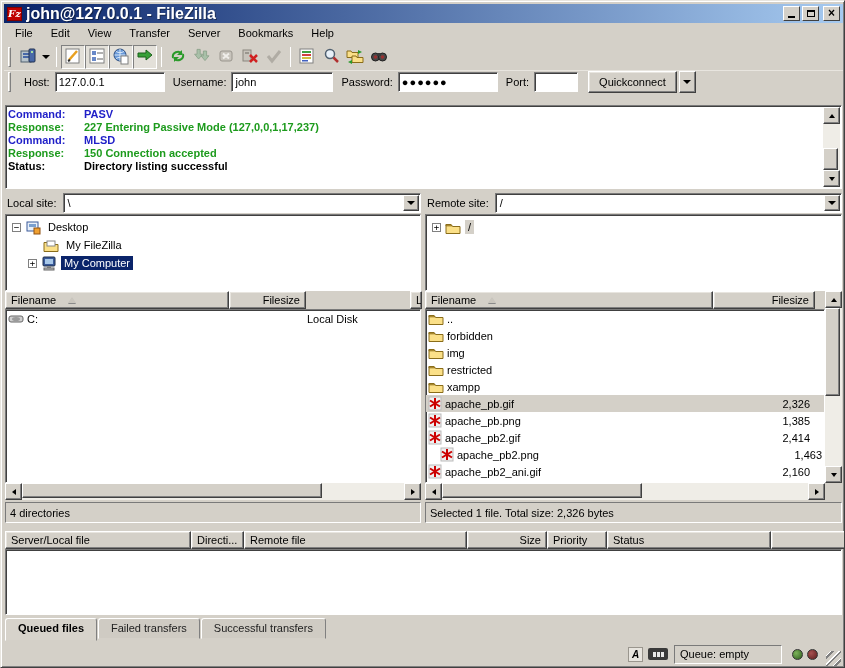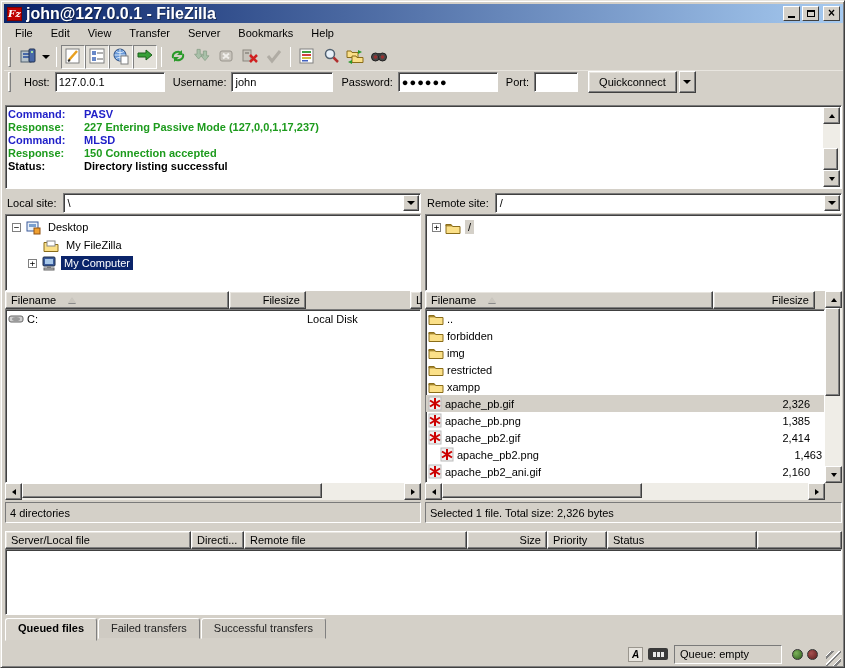--- a/index.html
+++ b/index.html
@@ -597,21 +597,21 @@
       </span>
       <span class="col-h" style="width: 223px;">
         <span>Remote file</span>
       </span>
       <span class="col-h right" style="width: 80px;">
         <span>Size</span>
       </span>
       <span class="col-h" style="width: 60px;">
         <span>Priority</span>
       </span>
-      <span class="col-h" style="width: 150px;">
+      <span class="col-h" style="width: 164px;">
         <span>Status</span>
       </span>
       <span class="col-h" style="width: 85px;"></span>
     </div>
   <div id="queue-body"></div>
 
   <div id="tabs">
       <div class="tab active">Queued files</div>
       <div class="tab inactive">Failed transfers</div>
       <div class="tab inactive">Successful transfers</div>

